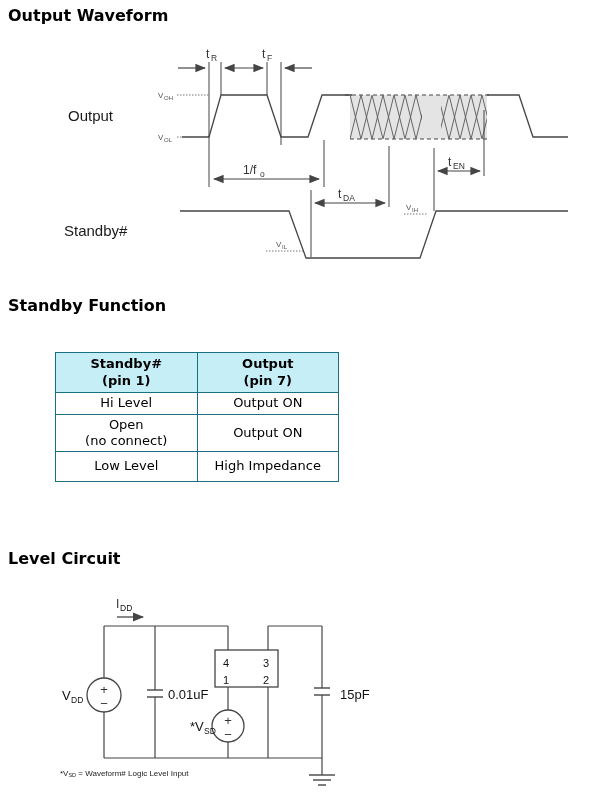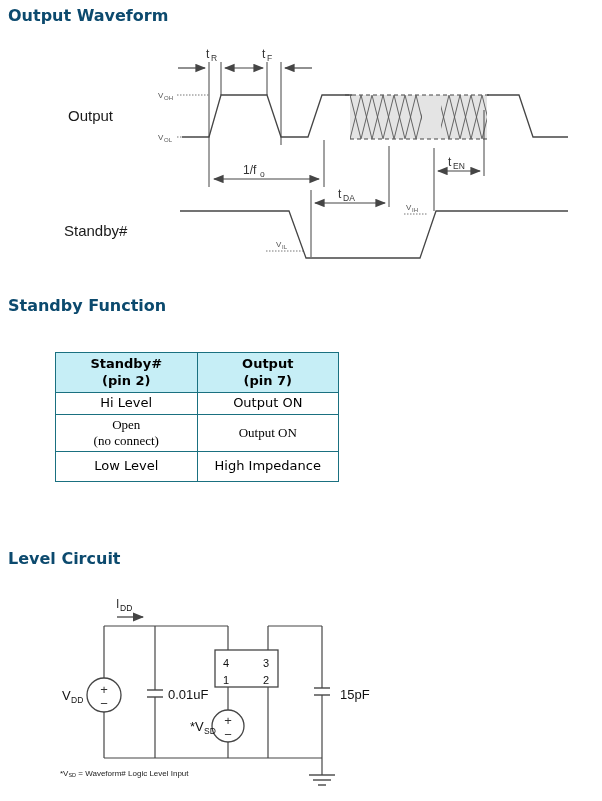--- a/index.html
+++ b/index.html
@@ -1,18 +1,18 @@
 <!DOCTYPE html>
 <html><head>
 <meta charset="utf-8">
 <style>
   html,body{margin:0;padding:0;background:#ffffff;}
   .page{position:relative;width:602px;height:801px;background:#ffffff;overflow:hidden;
         font-family:"DejaVu Sans",sans-serif;}
-  .heading{position:absolute;left:8px;color:#0c4a6e;font-weight:bold;font-size:16px;
+  .heading{position:absolute;left:8px;color:#000000;font-weight:bold;font-size:16px;
            letter-spacing:0px;font-family:"DejaVu Sans",sans-serif;}
   #hd-wave{top:6px;}
   #hd-standby{top:296px;}
   #hd-test{top:549px;}
   svg{position:absolute;left:0;overflow:visible;}
   #wave-svg{top:40px;}
   #circ-svg{top:588px;}
   svg text{font-family:"Liberation Sans",sans-serif;fill:#333333;}
   .sig-label{font-size:15px;fill:#1a1a1a;}
   .t-label{font-size:12px;}
@@ -20,21 +20,21 @@
   .v-label{font-size:8px;fill:#555555;}
   .v-sub{font-size:6px;fill:#555555;}
   .pin-label{font-size:11px;fill:#111111;}
   .c-label{font-size:13px;fill:#111111;}
   .c-sub{font-size:8.5px;fill:#111111;}
   .pm{font-size:13px;fill:#333333;}
   .standby-table{position:absolute;left:55px;top:352px;width:284px;border-collapse:collapse;
         table-layout:fixed;font-size:13px;color:#000;text-align:center;line-height:1.25;}
   .standby-table td{border:1px solid #1a7080;padding:0;vertical-align:middle;}
   .standby-table tr.hdr td{background:#c6eef6;font-weight:bold;height:39px;}
-  .r1{height:22px;margin-top:23px;} .r2{height:37px;font-family:Liberation Serif, serif;} .r3{height:30px;}
+  .r1{height:22px;margin-top:23px;} .r2{height:37px;} .r3{height:30px;}
   .note{position:absolute;left:60px;top:769px;font-size:8px;color:#222;
         font-family:"Liberation Sans",sans-serif;}
   .note .sub{font-size:5.5px;vertical-align:-1px;}
 </style>
 </head>
 <body>
 
 <div class="page">
 
   <div class="heading" id="hd-wave">Output Waveform</div>
@@ -122,21 +122,21 @@
     </g>
   </svg>
 
   <div class="heading" id="hd-standby">Standby Function</div>
 
   <table class="standby-table">
     <tbody>
         <tr class="hdr">
       <td>
         <div>Standby#</div>
-        <div>(pin 2)</div>
+        <div>(pin 1)</div>
       </td>
       <td>
         <div>Output</div>
         <div>(pin 7)</div>
       </td>
     </tr>
     <tr class="r1">
       <td>Hi Level</td>
       <td>Output ON</td>
     </tr>

